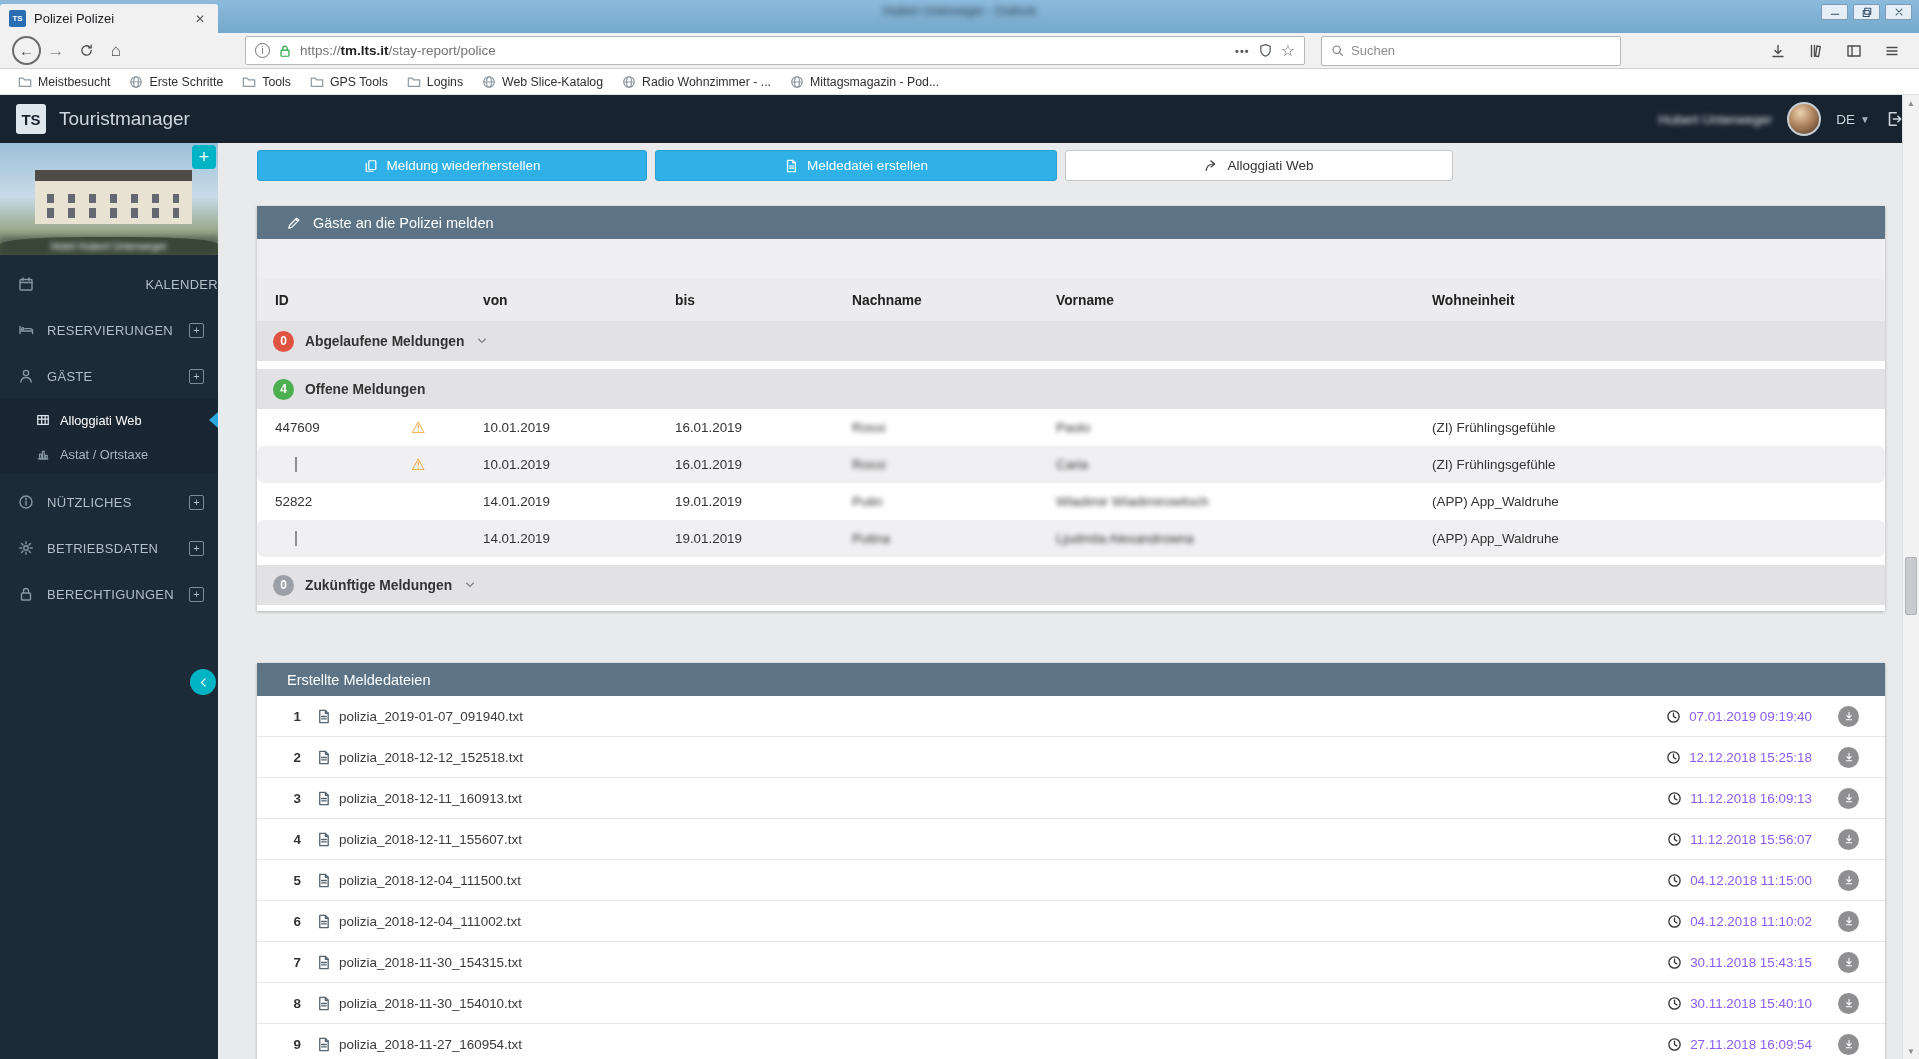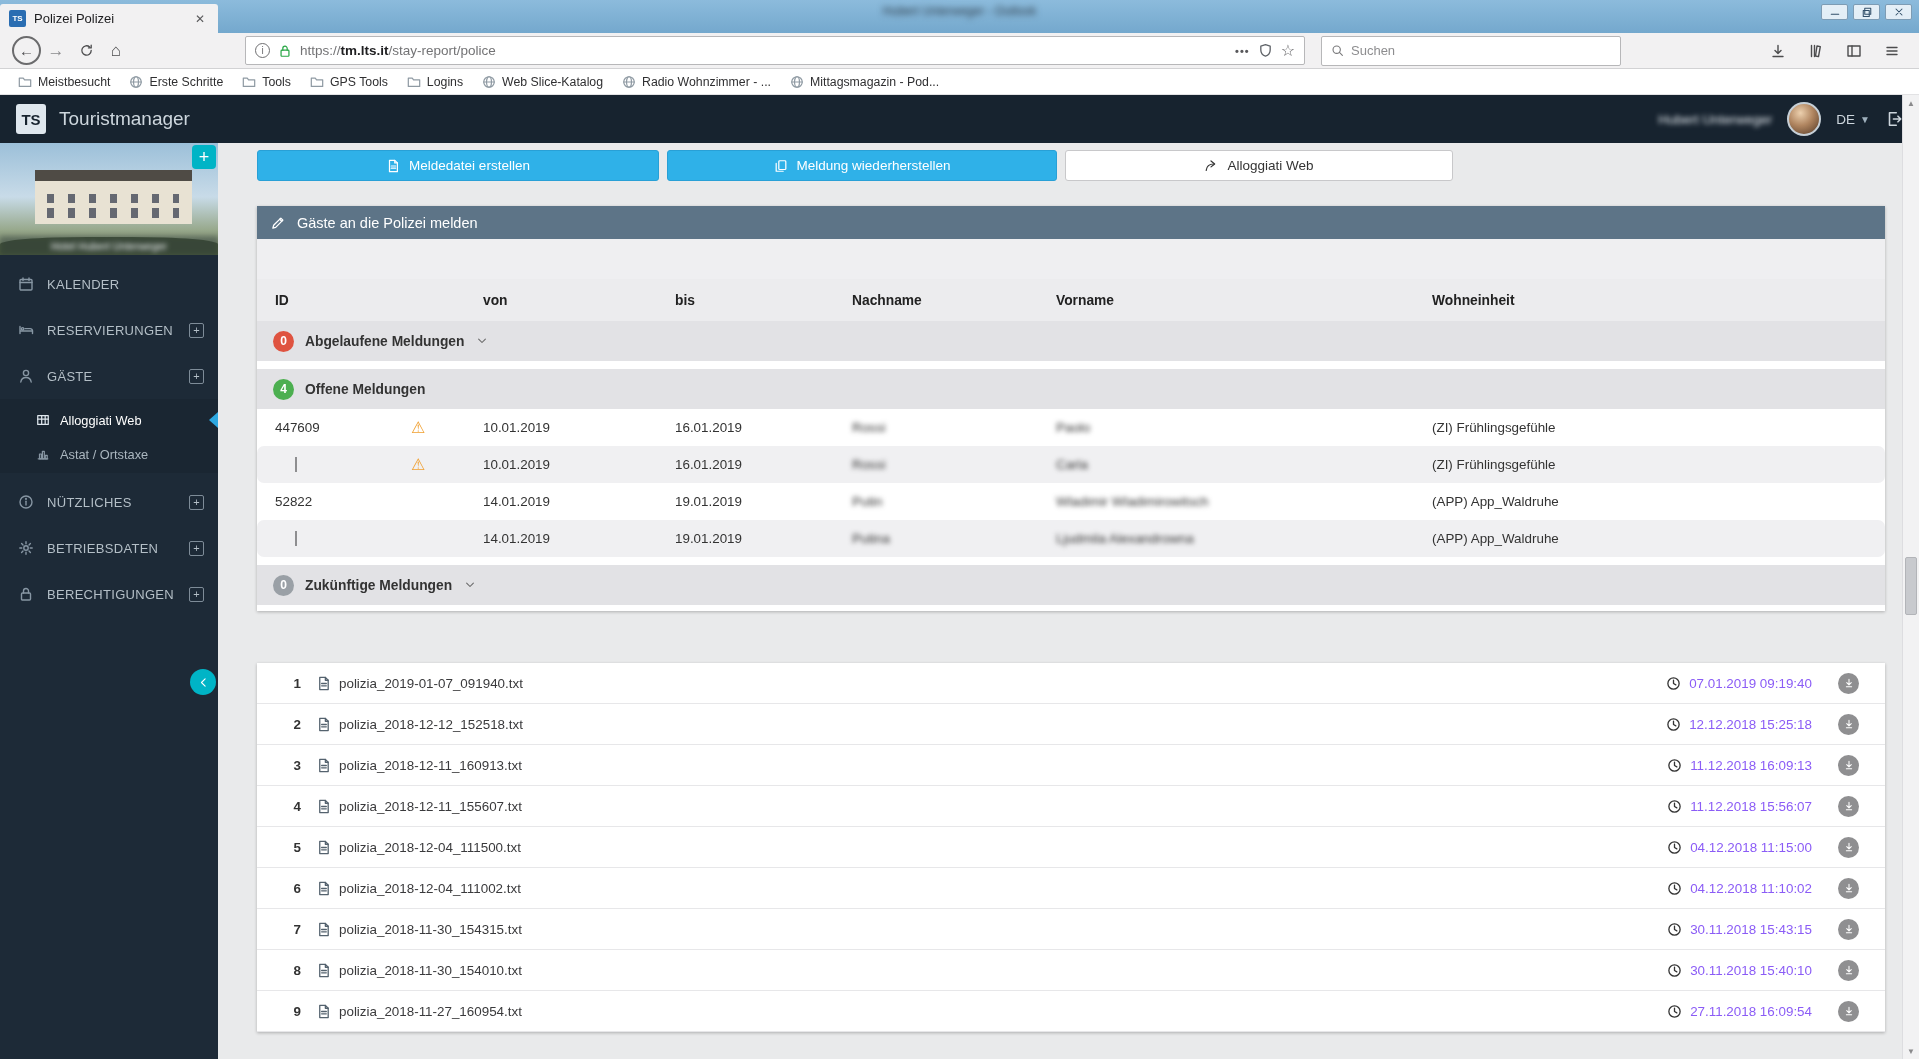--- a/index.html
+++ b/index.html
@@ -71,21 +71,21 @@
   .sidebar { width:218px; background:#1d2a37; flex-shrink:0; position:relative; color:#b4bfc7; }
   .photo { height:112px; position:relative; overflow:hidden; background:linear-gradient(180deg,#9cc0d9 0%,#c8dbe8 48%,#97a88b 78%,#5c6b4e 100%); }
   .bld { position:absolute; left:16%; right:12%; top:24%; height:48%; background:#e8e2d3; border-top:11px solid #4f4b45; }
   .bld-win { position:absolute; left:8%; right:8%; top:30%; height:22%; background:repeating-linear-gradient(90deg, rgba(64,70,86,.78) 0 7px, transparent 7px 21px); }
   .bld-win2 { top:64%; }
   .bush { position:absolute; bottom:0; left:0; right:0; height:16%; background:#47573c; border-radius:40% 40% 0 0; }
   .photo-caption { position:absolute; bottom:0; left:0; right:0; height:19px; background:rgba(30,40,50,.35); color:#f2f5f7; font-size:10.5px; display:flex; align-items:center; justify-content:center; }
   .photo-plus { position:absolute; top:2px; right:2px; width:24px; height:24px; background:#00b4c6; color:#fff; border-radius:4px; font-size:18px; line-height:1; display:flex; align-items:center; justify-content:center; }
 
   .menu { margin-top:6px; }
-  .mi { height:46px; display:flex; align-items:center; gap:13px; padding-left:18px; font-size:13px; letter-spacing:.3px; color:#b4bfc7; }
+  .mi { height:46px; display:flex; align-items:center; gap:13px; padding-left:18px; font-size:13px; letter-spacing:.3px; color:#b4bfc7;justify-content:space-between; }
   .mi .ic { color:#8796a3; flex-shrink:0; }
   .mi.active { background:#131d27; color:#fff; }
   .mi.active .ic { color:#dfe7ee; }
   .expander { margin-left:auto; margin-right:14px; width:15px; height:15px; border:1px solid #7e8c98; border-radius:2px; font-size:11px; line-height:13px; text-align:center; color:#b4bfc7; }
   .submenu { padding:4px 0 2px; background:#1a2632; }
   .smi { height:34px; display:flex; align-items:center; gap:10px; padding-left:36px; font-size:12.8px; color:#aab6bf; position:relative; }
   .smi .ic { color:#8796a3; }
   .smi.active { color:#fff; }
   .smi.active .ic { color:#dfe7ee; }
   .smi-arrow { position:absolute; right:0; top:50%; transform:translateY(-50%); width:0; height:0; border-top:8px solid transparent; border-bottom:8px solid transparent; border-right:9px solid #2da7e0; }
@@ -94,21 +94,21 @@
   
   .main { flex:1; background:#e9eaeb; padding:7px 34px 0 39px; overflow:hidden; }
   .btn-row { display:flex; gap:8px; }
   .btn { height:31px; border-radius:3px; display:flex; align-items:center; justify-content:center; gap:9px; font-size:13.5px; }
   .btn-blue { background:#2fb1e8; border:1px solid #28a0d6; color:#fff; }
   .btn-white { background:#fff; border:1px solid #c8c8ca; color:#333; }
   .w1{width:402px}.w2{width:390px}.w3{width:388px}
 
   .panel { background:#fff; box-shadow:0 1px 3px rgba(0,0,0,.25); }
   .panel1 { margin-top:25px; }
-  .panel-header { height:33px; background:#5d7487; color:#fff; display:flex; align-items:center; gap:11px; padding:0 14px; font-size:14.5px; }
+  .panel-header { height:33px; background:#5d7487; color:#fff; display:flex; align-items:center; gap:11px; padding:0 30px; font-size:14.5px; }
   .band { height:40px; background:#efeff1; }
   .grid6 { display:grid; grid-template-columns:208px 192px 177px 204px 376px 1fr; align-items:center; padding-left:18px; }
   .thead { height:42px; background:#ececee; font-size:13.8px; font-weight:bold; color:#222; }
   .group-row { height:40px; background:#e2e2e5; display:flex; align-items:center; gap:11px; padding-left:16px; font-size:13.8px; font-weight:bold; color:#333; }
   .badge { width:21px; height:21px; border-radius:50%; color:#fff; font-size:12px; font-weight:bold; display:flex; align-items:center; justify-content:center; }
   .b-red{background:#df5340}.b-green{background:#4caf50}.b-gray{background:#9aa0a6}
   .chev { color:#666; margin-left:1px; }
   .vgap { height:8px; background:#fff; }
   .trow { height:37px; font-size:13.4px; color:#333;border-radius:7px; }
   .trow.even { background:#f0f0f2; }
@@ -394,35 +394,35 @@
       <div class="collapse-btn">
         <svg class="ic i13" viewBox="0 0 16 16">
             <path d="M10 3.5L5.5 8l4.5 4.5"></path>
           </svg>
       </div>
     </div>
 
     <div class="main">
 
       <div class="btn-row">
+        <div class="btn btn-blue w2">
+          <svg class="ic i14" viewBox="0 0 16 16">
+              <rect x="5.5" y="2" width="8" height="10" rx="1"></rect>
+              <path d="M2.5 5v9h8"></path>
+            </svg>
+          <span>Meldung wiederherstellen</span>
+        </div>
         <div class="btn btn-blue w1">
           <svg class="ic i14" viewBox="0 0 16 16">
               <path d="M4 1.5h6l3 3v10H4z"></path>
               <path d="M10 1.5v3h3"></path>
               <line x1="6" y1="8" x2="11" y2="8"></line>
               <line x1="6" y1="10.5" x2="11" y2="10.5"></line>
             </svg>
           <span>Meldedatei erstellen</span>
-        </div>
-        <div class="btn btn-blue w2">
-          <svg class="ic i14" viewBox="0 0 16 16">
-              <rect x="5.5" y="2" width="8" height="10" rx="1"></rect>
-              <path d="M2.5 5v9h8"></path>
-            </svg>
-          <span>Meldung wiederherstellen</span>
         </div>
         <div class="btn btn-white w3">
           <svg class="ic i14" viewBox="0 0 16 16" style="color:#333">
               <path d="M2.5 13c.6-5 4.2-7.3 8.5-7.3"></path>
               <path d="M8 2.2l4.2 3.4L8 9"></path>
             </svg>
           <span>Alloggiati Web</span>
         </div>
       </div>
 
@@ -505,20 +505,23 @@
           <div class="badge b-gray">0</div>
           <span>Zukünftige Meldungen</span>
           <svg class="ic i12 chev" viewBox="0 0 16 16">
               <path d="M3.5 5.5L8 10l4.5-4.5"></path>
             </svg>
         </div>
         <div class="pbottom"></div>
       </div>
 
       <div class="panel panel2">
+        <div class="panel-header">
+          <span>Erstellte Meldedateien</span>
+        </div>
         <div>
 
             <div class="frow">
               <div class="fnum">1</div>
               <svg class="ic i15 file-ic" viewBox="0 0 16 16">
                 <path d="M4 1.5h6l3 3v10H4z"></path>
                 <path d="M10 1.5v3h3"></path>
                 <line x1="6" y1="8" x2="11" y2="8"></line>
                 <line x1="6" y1="10.5" x2="11" y2="10.5"></line>
               </svg>

